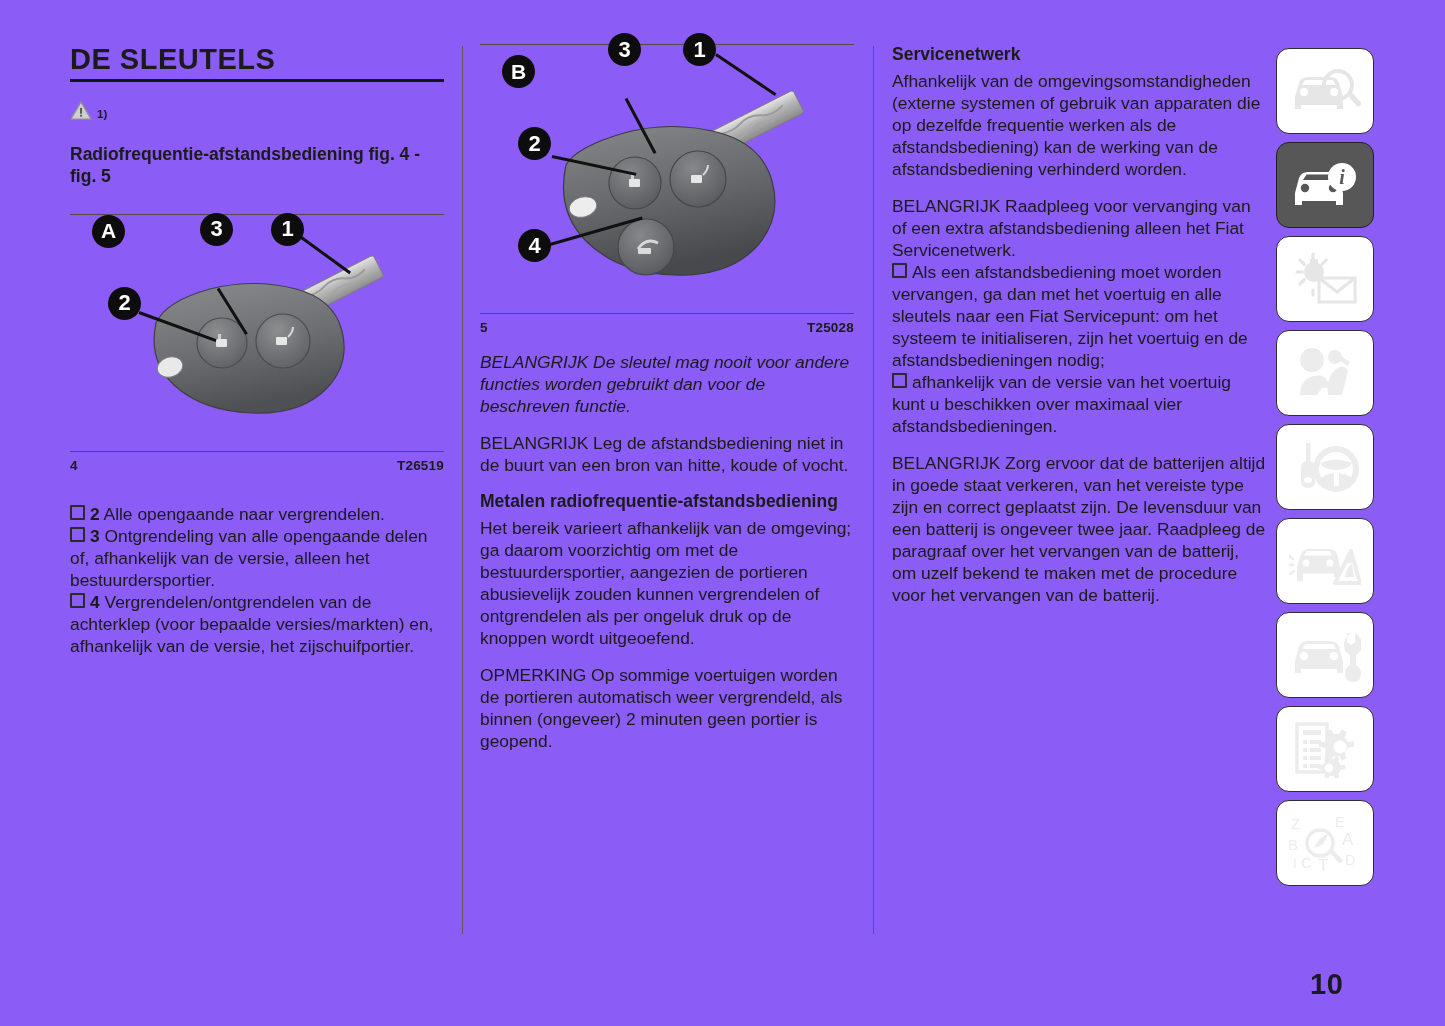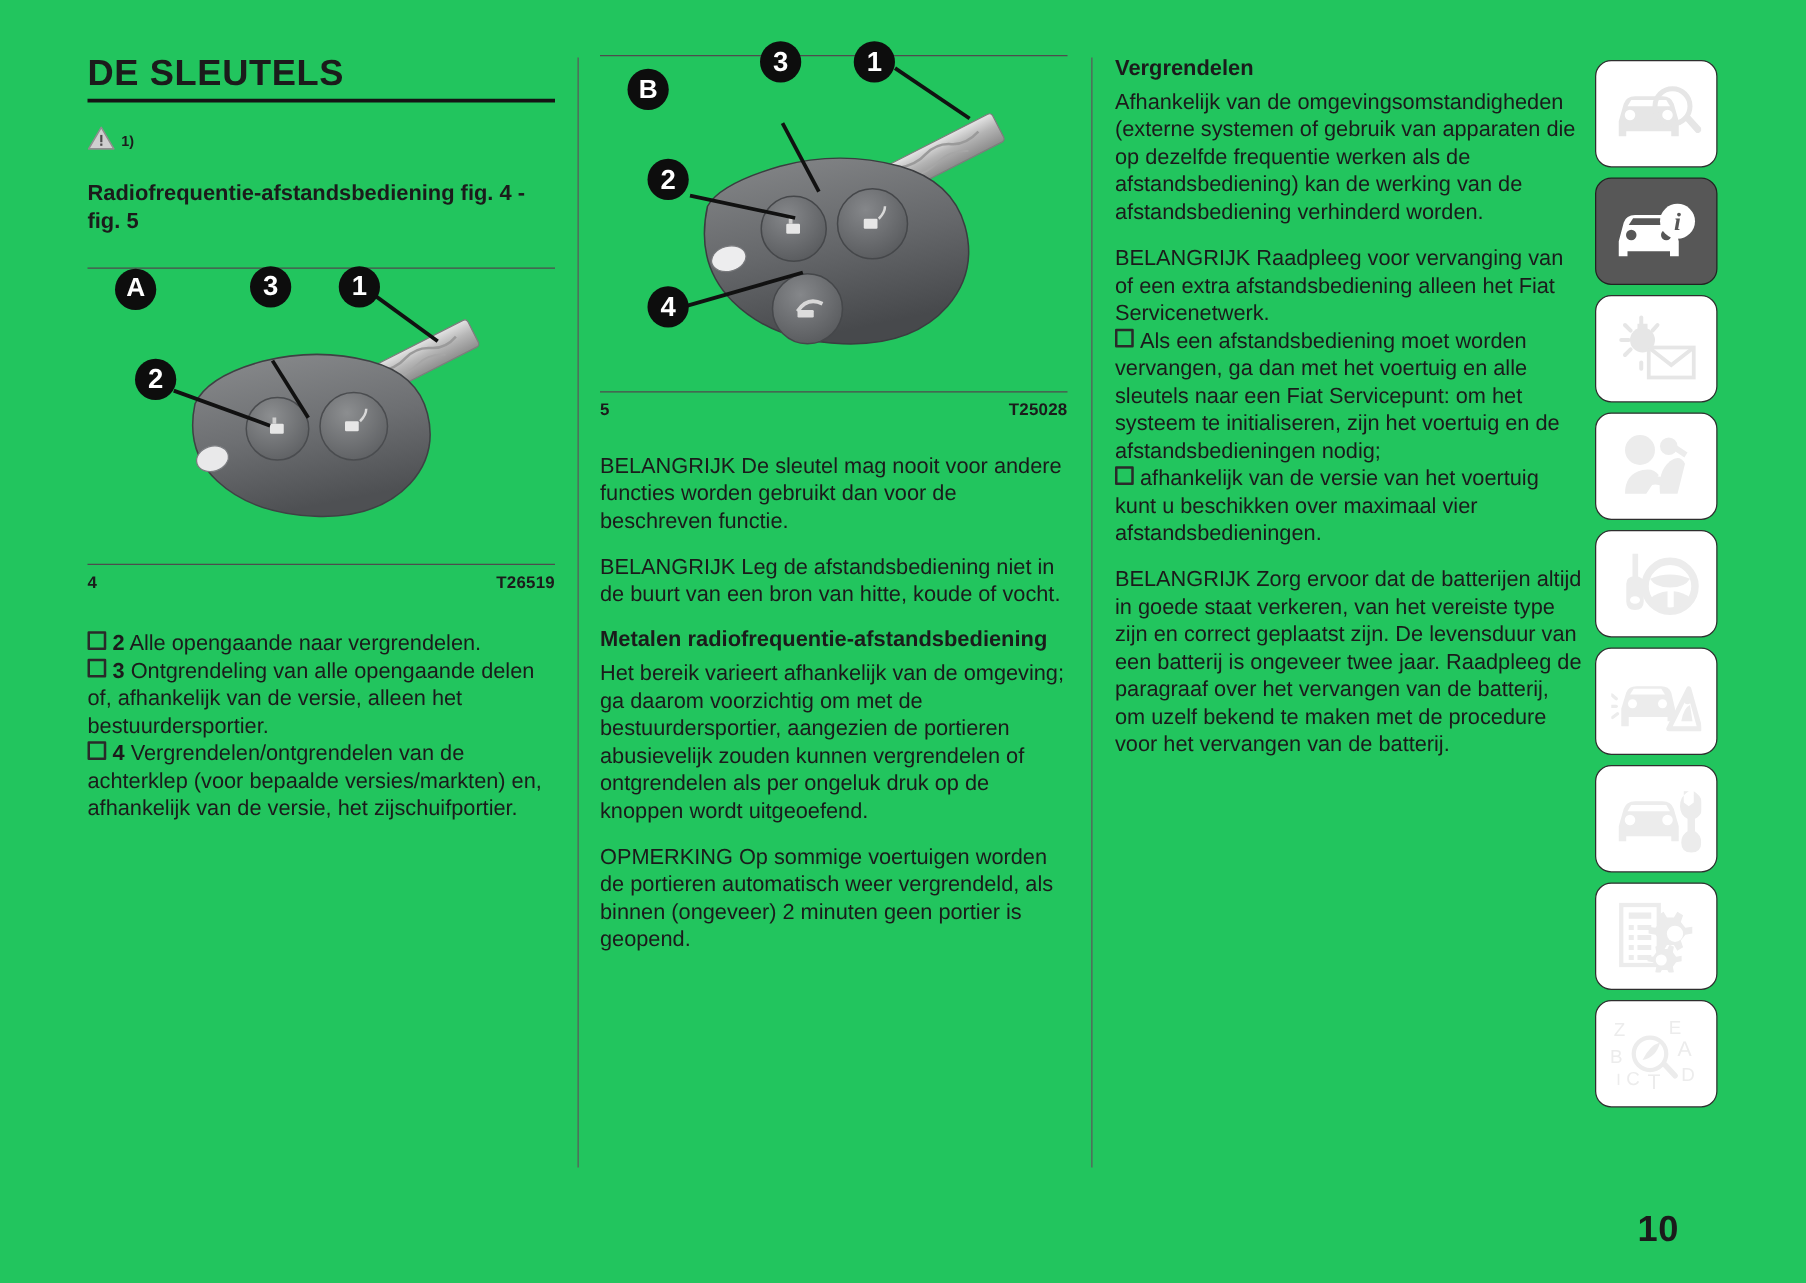--- a/index.html
+++ b/index.html
@@ -11,21 +11,21 @@
     width: 1445px;
     height: 1026px;
     font-family: "Liberation Sans", sans-serif;
     color: #1b1b1b;
     overflow: hidden;
     position: relative;
   }
   .page {
     position: absolute;
     inset: 0;
-    background: #22c55e;
+    background: #8b5cf6;
   }
 
   
   .col {
     position: absolute;
     top: 44px;
     width: 374px;
   }
   .col-1 { left: 70px; }
   .col-2 { left: 480px; }
@@ -357,29 +357,29 @@
         <div class="callout" style="left:38px; top:82px;">2</div>
         <div class="callout" style="left:38px; top:184px;">4</div>
       </div>
       <div class="fig-rule-bot"></div>
       <div class="fig-caption">
         <span>5</span>
         <span>T25028</span>
       </div>
     </div>
 
-    <p class="body" style="margin-top:26px;">BELANGRIJK De sleutel mag nooit voor andere functies worden gebruikt dan voor de beschreven functie.</p>
+    <p class="body" style="margin-top:16px;font-style:italic;">BELANGRIJK De sleutel mag nooit voor andere functies worden gebruikt dan voor de beschreven functie.</p>
     <p class="body">BELANGRIJK Leg de afstandsbediening niet in de buurt van een bron van hitte, koude of vocht.</p>
     <h3 class="sub tight">Metalen radiofrequentie-afstandsbediening</h3>
     <p class="body">Het bereik varieert afhankelijk van de omgeving; ga daarom voorzichtig om met de bestuurdersportier, aangezien de portieren abusievelijk zouden kunnen vergrendelen of ontgrendelen als per ongeluk druk op de knoppen wordt uitgeoefend.</p>
     <p class="body">OPMERKING Op sommige voertuigen worden de portieren automatisch weer vergrendeld, als binnen (ongeveer) 2 minuten geen portier is geopend.</p>
   </div>
 
   <div class="col col-3">
-    <h3 class="sub" style="margin-top:0;">Vergrendelen</h3>
+    <h3 class="sub" style="margin-top:0;">Servicenetwerk</h3>
     <p class="body">Afhankelijk van de omgevingsomstandigheden (externe systemen of gebruik van apparaten die op dezelfde frequentie werken als de afstandsbediening) kan de werking van de afstandsbediening verhinderd worden.</p>
     <p class="body nogap">BELANGRIJK Raadpleeg voor vervanging van of een extra afstandsbediening alleen het Fiat Servicenetwerk.</p>
 
     <ul class="sq">
       <li>
         <span class="sqb"></span><span>Als een afstandsbediening moet worden vervangen, ga dan met het voertuig en alle sleutels naar een Fiat Servicepunt: om het systeem te initialiseren, zijn het voertuig en de afstandsbedieningen nodig;</span>
       </li>
       <li>
         <span class="sqb"></span><span>afhankelijk van de versie van het voertuig kunt u beschikken over maximaal vier afstandsbedieningen.</span>
       </li>

